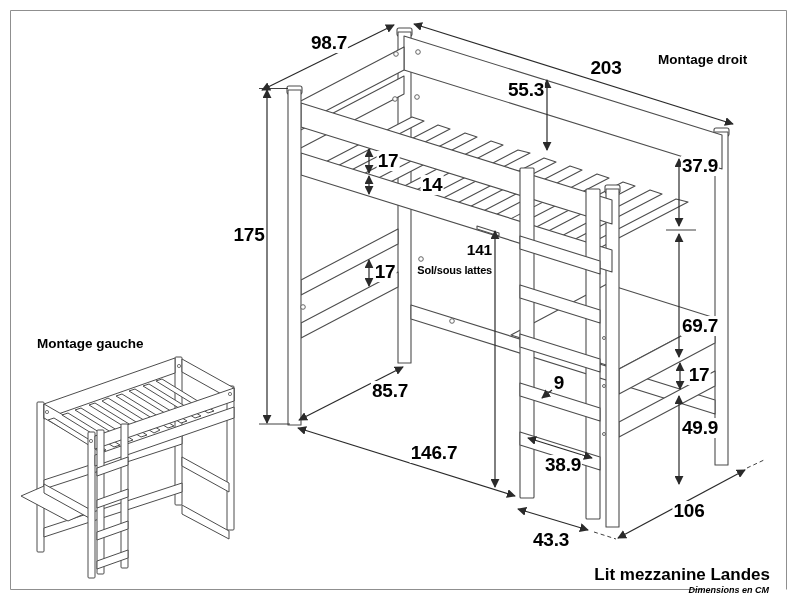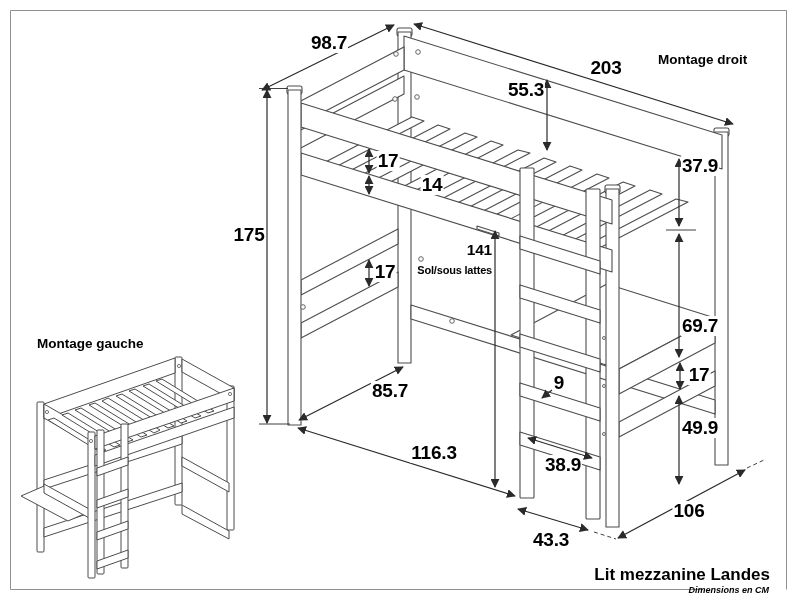--- a/index.html
+++ b/index.html
@@ -189,20 +189,20 @@
       <div class="dim-label" style="left: 700px; top: 166px;">37.9</div>
       <div class="dim-label right" style="left: 493px; top: 233px; font-size: 11px; margin-top: 38px;">Sol/sous lattes</div>
       <div class="dim-label right" style="left: 493px; top: 250px; font-size: 15.5px;">141</div>
       <div class="dim-label" style="left: 385px; top: 272px;">17</div>
       <div class="dim-label" style="left: 700px; top: 290px; margin-top: 36px;">69.7</div>
       <div class="dim-label" style="left: 699px; top: 375px;">17</div>
       <div class="dim-label" style="left: 700px; top: 428px;">49.9</div>
       <div class="dim-label" style="left: 390px; top: 391px;">85.7</div>
       <div class="dim-label" style="left: 559px; top: 383px;">9</div>
       <div class="dim-label" style="left: 563px; top: 429px; margin-top: 36px;">38.9</div>
-      <div class="dim-label" style="left: 434px; top: 453px;">116.3</div>
+      <div class="dim-label" style="left: 434px; top: 453px;">146.7</div>
       <div class="dim-label" style="left: 551px; top: 540px;">43.3</div>
       <div class="dim-label" style="left: 689px; top: 511px;">106</div>
     </div>
 <div id="product-name">Lit mezzanine Landes</div>
 <div id="units-note">Dimensions en CM</div>
 
 </div>
 
 </body></html>

